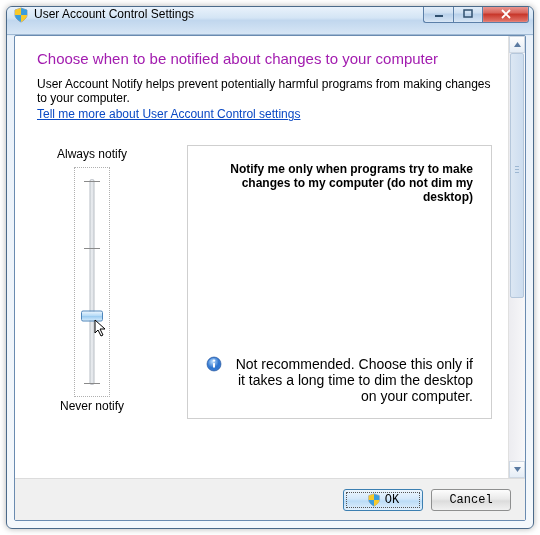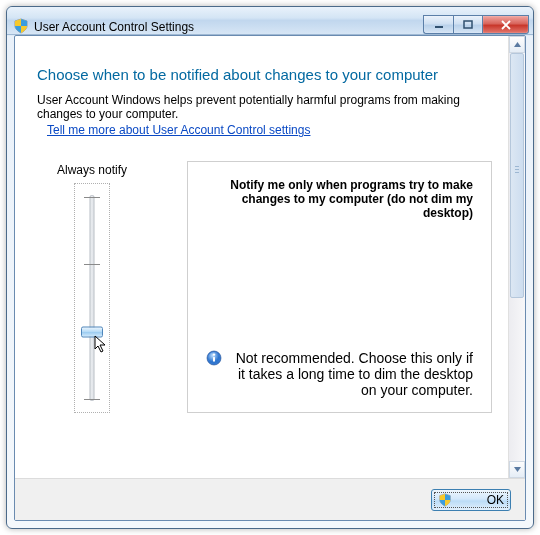--- a/index.html
+++ b/index.html
@@ -18,21 +18,21 @@
     border-radius: 6px;
     background: linear-gradient(#d5e4f3, #bcd3ea 6px, #d6e5f4 28px, #e9f1fa 29px, #f4f8fc);
     box-shadow: 0 0 6px rgba(0,0,0,0.3);
     position: relative;
     overflow: hidden;
   }
   
   .titlebar {
     height: 28px;
     display: flex;
-    align-items: flex-end;
+    align-items: flex-start;
     padding: 0 2px 0 6px;
     background: linear-gradient(#e9f2fb, #d4e5f5 40%, #c1d7ee 50%, #d7e6f5);
     border-bottom: 1px solid #9fb9d4;
     border-radius: 5px 5px 0 0;
   }
   .titlebar .title-icon {
     width: 16px; height: 16px; margin-right: 5px;
     display: inline-flex; align-items: center; justify-content: center;
   }
   .titlebar .title-text {
@@ -106,30 +106,29 @@
     border:1px solid #b5c7db; border-radius:2px;
   }
   .scrollbar .sb-thumb::after{
     content:""; position:absolute; left:4px; right:4px; top:46%; height:8px;
     background: repeating-linear-gradient(#9db7d2 0 1px, transparent 1px 3px);
   }
 
   h1.heading {
     font-size: 15px;
     font-weight: normal;
-    color: #0369a1;
-    margin: 16px 0 10px 0;
+    color: #a21caf;
+    margin: 0 0 10px 0;
   }
   .intro {
     margin: 0 0 2px 0;
   }
   a.link {
     color: #0a49c4;
     cursor: pointer;
-    margin-left: 10px;
   }
 
   .body-row {
     display: flex;
     margin-top: 24px;
     gap: 40px;
   }
 
   
   .slider-col {
@@ -216,25 +215,25 @@
     background: #f0f0f0;
     border-top: 1px solid #dcdcdc;
     display:flex; align-items:center; justify-content:flex-end;
     gap: 8px;
     padding-right: 14px;
   }
   .btn {
     min-width: 80px;
     height: 22px;
     font-size: 12px;
-    font-family: Liberation Sans, sans-serif;
+    font-family: Liberation Mono, monospace;
     background: linear-gradient(#fdfdfd,#e9e9e9 45%,#dcdcdc 55%,#f1f1f1);
     border: 1px solid #8e8f8f;
     border-radius: 3px;
-    display:inline-flex; align-items:center; justify-content:space-between;
+    display:inline-flex; align-items:center; justify-content:center;
     gap:4px;
     cursor:pointer;
   }
   .btn.focus {
     border-color: #3c7fb1;
     outline: 1px dotted #555;
     outline-offset: -4px;
     background: linear-gradient(#eef6fd,#d3e8fb 45%,#bbdcf7 55%,#e2f0fc);
   }
   .btn .shield { width:14px; height:14px; }
@@ -273,37 +272,38 @@
         </svg>
       </div>
     </div>
   </div>
 
   <div class="client-wrap">
     <div class="client-scroll">
       <div class="content">
 
         <h1 class="heading">Choose when to be notified about changes to your computer</h1>
-        <p class="intro">User Account Windows helps prevent potentially harmful programs from making changes to your computer.</p>
+        <p class="intro">User Account Notify helps prevent potentially harmful programs from making changes to your computer.</p>
         <a class="link" href="#">Tell me more about User Account Control settings</a>
 
         <div class="body-row">
           <div class="slider-col">
             <div class="slider-label-top">Always notify</div>
             <div class="slider-box">
               <div class="slider-track"></div>
               <div class="slider-tick t1"></div>
               <div class="slider-tick t2"></div>
               <div class="slider-tick t3"></div>
               <div class="slider-tick t4"></div>
               <div class="slider-thumb"></div>
               <svg class="cursor-arrow" width="16" height="20">
                 <path d="M1 1 L1 14 L4 11 L7 17 L9 16 L6 10 L11 10 Z" fill="#fff" stroke="#000" stroke-width="1"></path>
               </svg>
             </div>
+            <div class="slider-label-bottom">Never notify</div>
           </div>
 
           <div class="desc-panel">
             <div class="desc-title">Notify me only when programs try to make changes to my computer (do not dim my desktop)</div>
             <div class="desc-spacer"></div>
             <div class="desc-note">
               <span class="info-icon">
                 <svg width="16" height="16" viewBox="0 0 16 16">
                   <circle cx="8" cy="8" r="7" fill="#3a7cd6" stroke="#1a4a8f" stroke-width="0.6"></circle>
                   <circle cx="8" cy="8" r="6" fill="url(#g1)"></circle>
@@ -347,16 +347,19 @@
           <svg width="14" height="14" viewBox="0 0 16 16">
             <path d="M8 1 L14 3 V8 C14 12 8 15 8 15 C8 15 2 12 2 8 V3 Z" fill="#fff" stroke="#555" stroke-width="0.5"></path>
             <path d="M8 1 L14 3 V8 H8 Z" fill="#3a9dde"></path>
             <path d="M8 1 L2 3 V8 H8 Z" fill="#f7c92b"></path>
             <path d="M8 8 H14 C14 12 8 15 8 15 Z" fill="#f7c92b"></path>
             <path d="M8 8 H2 C2 12 8 15 8 15 Z" fill="#3a9dde"></path>
           </svg>
         </span>
         <span>OK</span>
       </button>
+      <button class="btn">
+        <span>Cancel</span>
+      </button>
     </div>
   </div>
 
 </div>
 
 </body></html>

